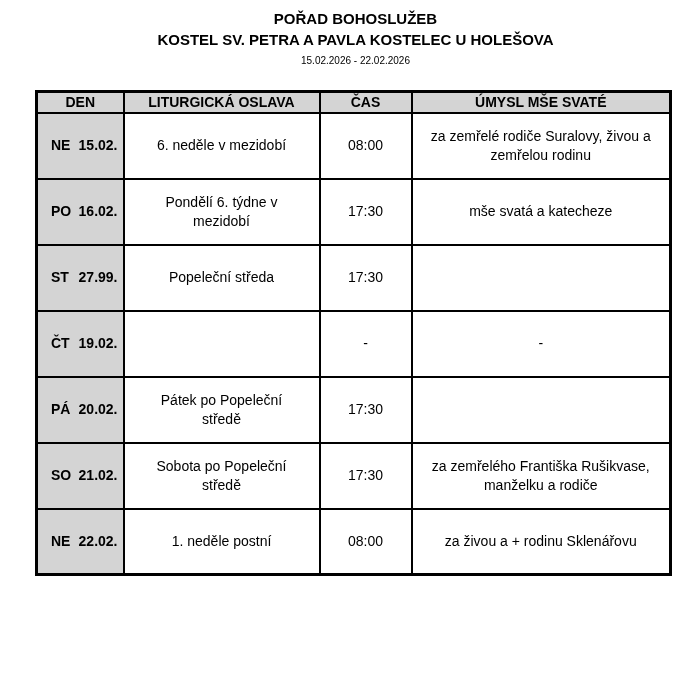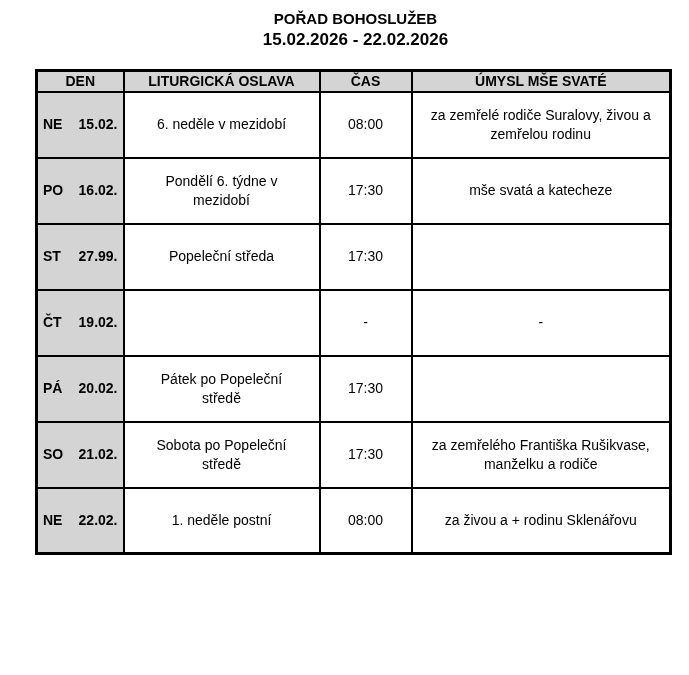--- a/index.html
+++ b/index.html
@@ -22,21 +22,21 @@
     padding-top:9px;
     margin-left:22px;
   }
   .doc-title{
     font-size:15px;font-weight:bold;line-height:20px;
   }
   .doc-subtitle{
     font-size:15px;font-weight:bold;line-height:21px;
   }
   .doc-daterange{
-    font-size:17px;font-weight:bold;line-height:21px;
+    font-size:10px;font-weight:normal;line-height:21px;
   }
   table.schedule{
     border-collapse:collapse;
     table-layout:fixed;
     width:634px;
     margin:19px 0 0 35px;
     border:3px solid var(--border);
   }
   .schedule th,.schedule td{
     border:2px solid var(--border);
@@ -63,30 +63,32 @@
   td.den{
     background:var(--header_bg);
     font-weight:bold;
     padding:0;
   }
   .den-inner{
     display:flex;
     justify-content:space-between;
     align-items:center;
     padding:0 5px;
+    margin-left:8px;
   }
   td.lit{padding:0 15px;margin-top:28px;}
   td.cas{padding:0 4px;}
   td.umysl{padding:0 5px;}
 </style>
 </head>
 <body>
 
 <div class="doc-header">
   <div class="doc-title">POŘAD BOHOSLUŽEB</div>
+  <div class="doc-subtitle">KOSTEL SV. PETRA A PAVLA KOSTELEC U HOLEŠOVA</div>
   <div class="doc-daterange">15.02.2026 - 22.02.2026</div>
 </div>
 
 <table class="schedule">
   <colgroup>
     <col class="col-den">
       <col class="col-lit">
       <col class="col-cas">
       <col class="col-umysl">
   </colgroup>

